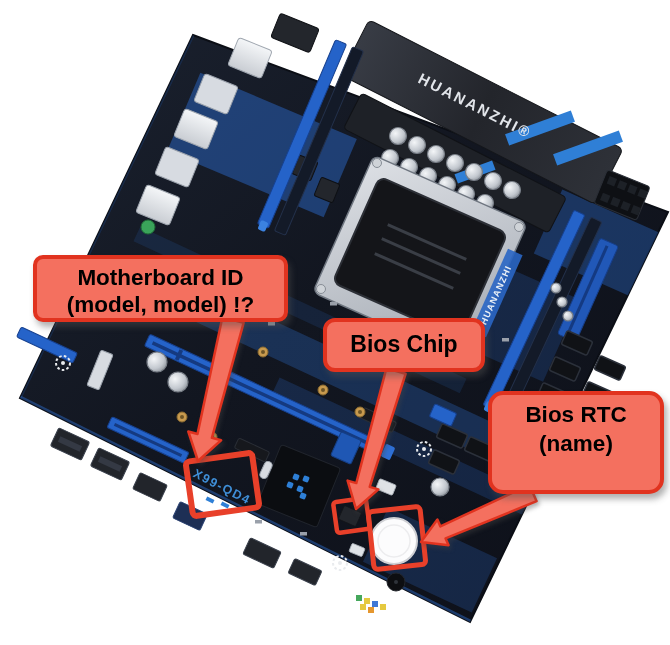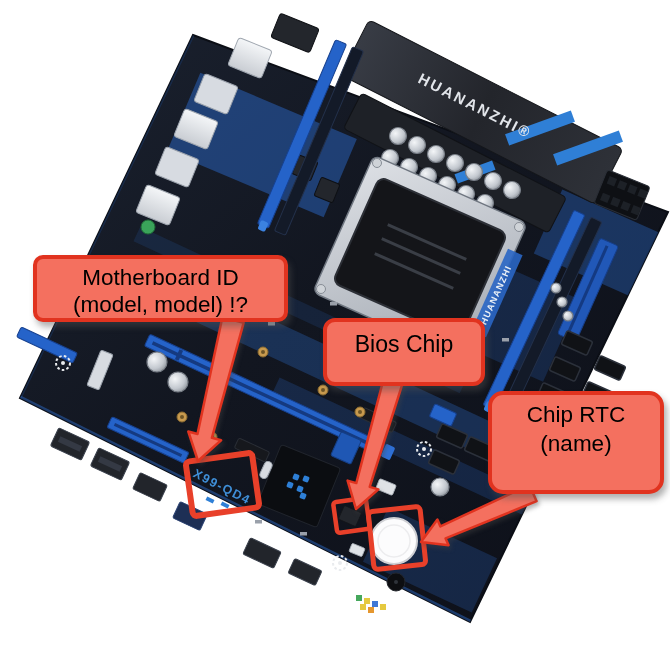--- a/index.html
+++ b/index.html
@@ -33,26 +33,26 @@
   .model-label{font:700 12.5px "Liberation Sans",sans-serif;fill:#3f8fd8;letter-spacing:1.5px;}
   .vsilk-label{font:700 9px "Liberation Sans",sans-serif;fill:#eaf0f7;letter-spacing:1.2px;}
 
   
   .hl-rect{fill:none;stroke:#e8402a;}
   .arrow{fill:#f4705f;stroke:#e1331f;stroke-width:2.5;stroke-linejoin:round;}
   .arrows{filter:drop-shadow(2px 3px 2px rgba(70,70,70,0.40));}
 
   
   .callout{position:absolute;z-index:5;background:#f4705f;border:4px solid #e1331f;
-           color:#000;font-weight:400;text-align:center;box-sizing:border-box;
+           color:#000;font-weight:700;text-align:center;box-sizing:border-box;
            box-shadow:3px 5px 6px rgba(80,80,80,0.45);}
   .callout span{display:block;}
   #co1{left:33px;top:255px;width:255px;height:67px;border-radius:10px;
        font-size:22.5px;line-height:27px;padding-top:5px;}
-  #co2{left:323px;top:318px;width:162px;height:68px;border-radius:12px;
+  #co2{left:323px;top:318px;width:162px;height:54px;border-radius:12px;
        font-size:23px;line-height:45px;}
   #co3{left:488px;top:391px;width:176px;height:103px;border-radius:15px;
        font-size:22.5px;line-height:29px;padding-top:5px;}
 </style>
 </head>
 <body>
 
 <div id="stage">
 
 <svg width="670" height="645" viewBox="0 0 670 645">
@@ -311,17 +311,17 @@
 </svg>
 
 <div id="co1" class="callout">
   <span>Motherboard ID</span>
   <span>(model, model) !?</span>
 </div>
 <div id="co2" class="callout">
   <span>Bios Chip</span>
 </div>
 <div id="co3" class="callout">
-  <span>Chip RTC</span>
+  <span>Bios RTC</span>
   <span>(name)</span>
 </div>
 
 </div>
 
 </body></html>

